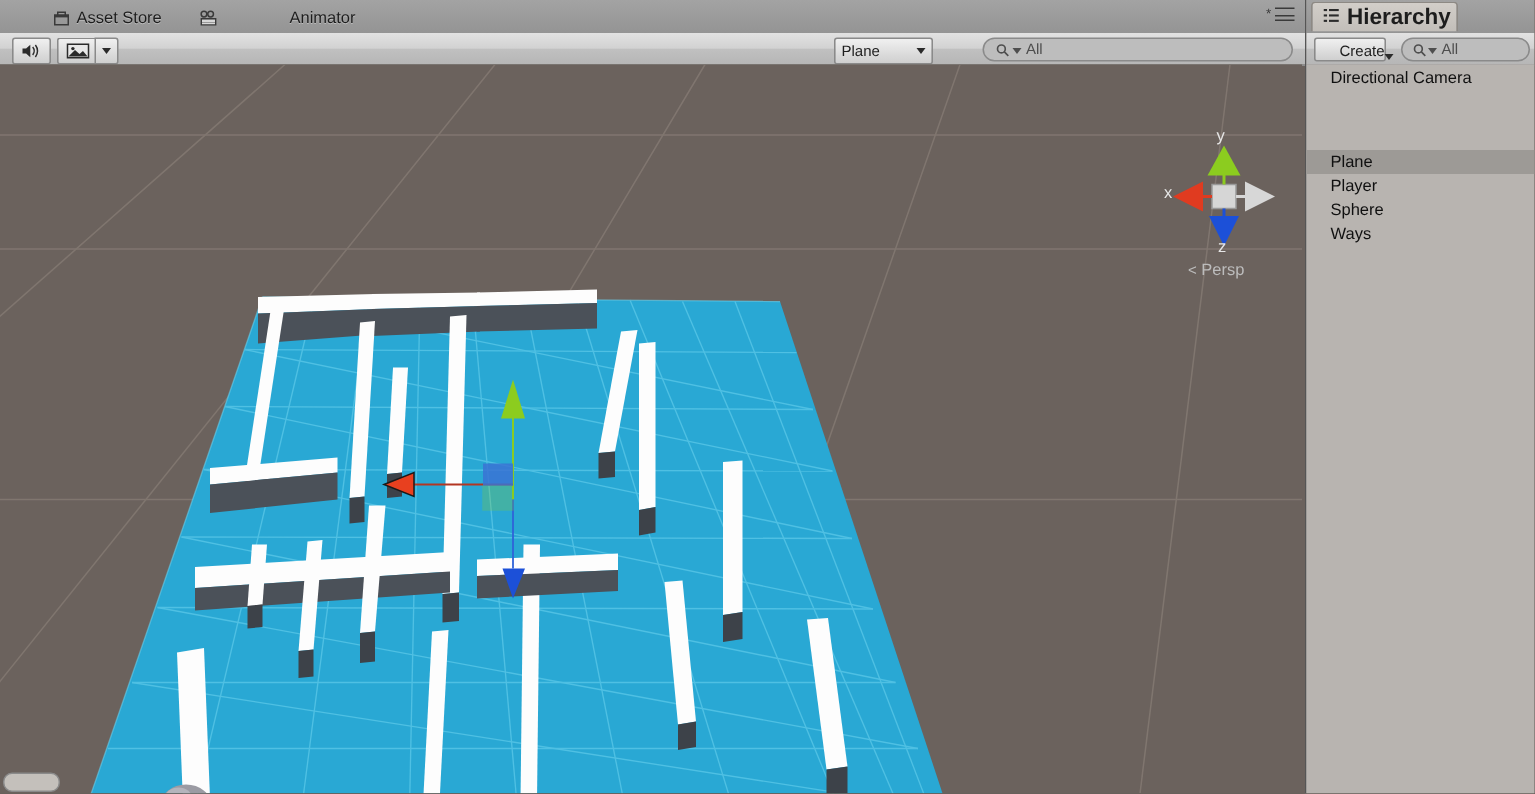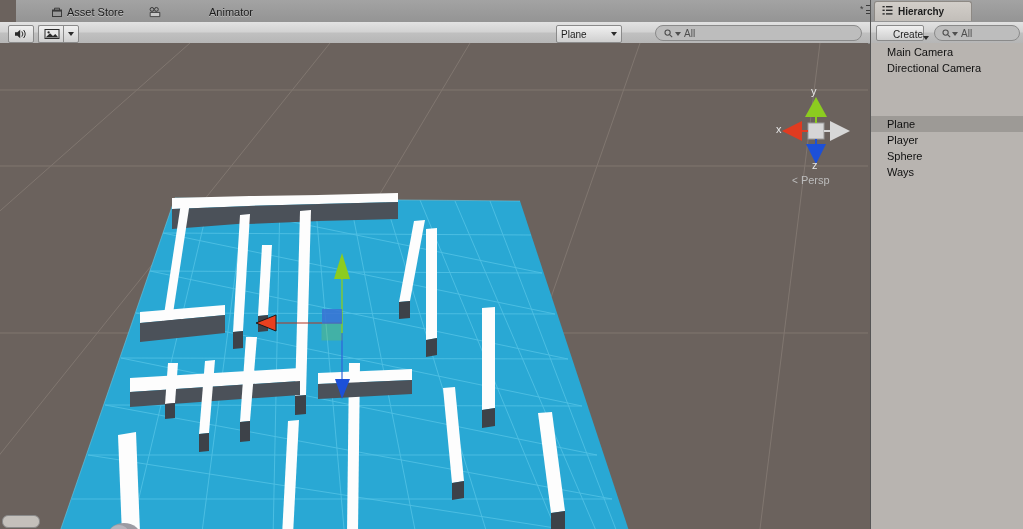--- a/index.html
+++ b/index.html
@@ -10,21 +10,21 @@
   #app {
     position: relative;
     width: 1023px; height: 529px;
     overflow: hidden;
     background: #6b625d;
     user-select: none;
   }
 
   
   #tab-bar {
-    position: absolute; left: 16px; top: 0; width: 870px; height: 22px;
+    position: absolute; left: 0; top: 0; width: 870px; height: 22px;
     background: linear-gradient(to bottom, #a3a3a3 0%, #949494 100%);
     border-bottom: 1px solid #6f6f6f;
   }
   .tab {
     position: absolute; top: 1px; height: 21px;
     display: flex; align-items: center; gap: 4px;
     padding: 0 9px;
     font-size: 11px; color: #1d1d1d;
     white-space: nowrap;
   }
@@ -89,21 +89,21 @@
     position: absolute; left: 870px; top: 0; width: 153px; height: 529px;
     background: #b8b4b0;
     border-left: 1px solid #555;
   }
   #hier-tab {
     position: absolute; left: 3px; top: 1px; height: 20px; width: 98px;
     background: linear-gradient(to bottom,#d2cec9,#c2beb9);
     border: 1px solid #8d8984; border-bottom: none;
     border-radius: 3px 3px 0 0;
     display: flex; align-items: center; gap: 5px; padding-left: 7px;
-    font-size: 10px; font-weight: bold; color: #1d1d1d;
+    font-size: 15px; font-weight: bold; color: #1d1d1d;
     box-sizing: border-box;
   }
   #hier-tabstrip {
     position:absolute; left:0; top:0; width:153px; height:22px;
     background: linear-gradient(to bottom,#a3a3a3,#949494);
     border-bottom:1px solid #6f6f6f;
   }
   #hier-toolbar {
     position: absolute; left: 0; top: 22px; width: 153px; height: 21px;
     background: linear-gradient(to bottom,#e2e2e2 0%, #d2d2d2 48%, #c0c0c0 52%, #b6b6b6 100%);
@@ -449,23 +449,20 @@
           <circle cx="3.6" cy="3.6" r="2.6" fill="none" stroke="#4e4e4e" stroke-width="1.1"></circle>
           <line x1="5.6" y1="5.6" x2="8.2" y2="8.2" stroke="#4e4e4e" stroke-width="1.1"></line>
         </svg>
         <span class="caret" style="border-top-color:#4e4e4e;margin:1px 3px 0 1px"></span>
         <span>All</span>
       </div>
     </div>
 
     <div id="hier-list">
       <div class="hier-row">
-        <span>Main Camera</span>
-      </div>
-      <div class="hier-row">
         <span>Directional Camera</span>
       </div>
       <div class="hier-row selected">
         <span>Plane</span>
       </div>
       <div class="hier-row">
         <span>Player</span>
       </div>
       <div class="hier-row">
         <span>Sphere</span>

